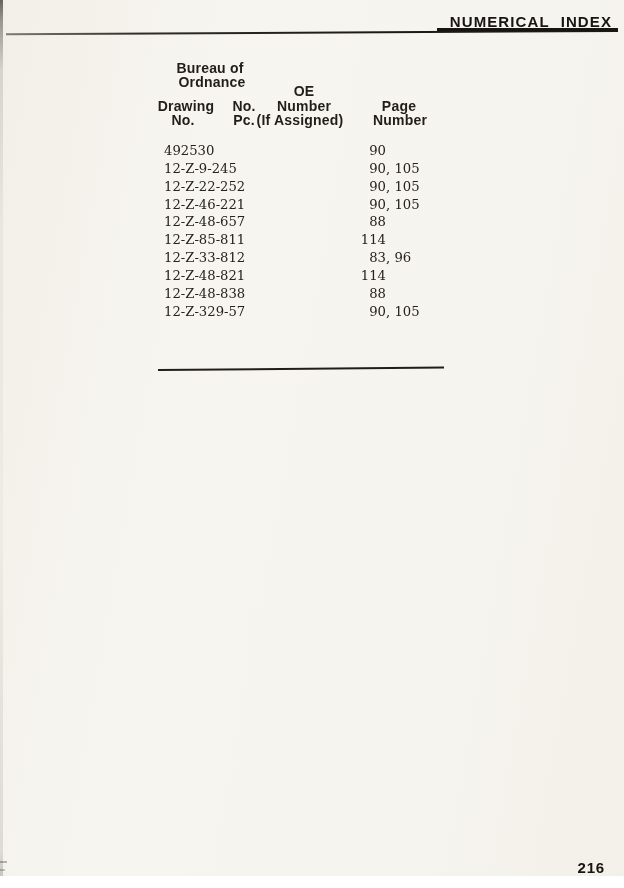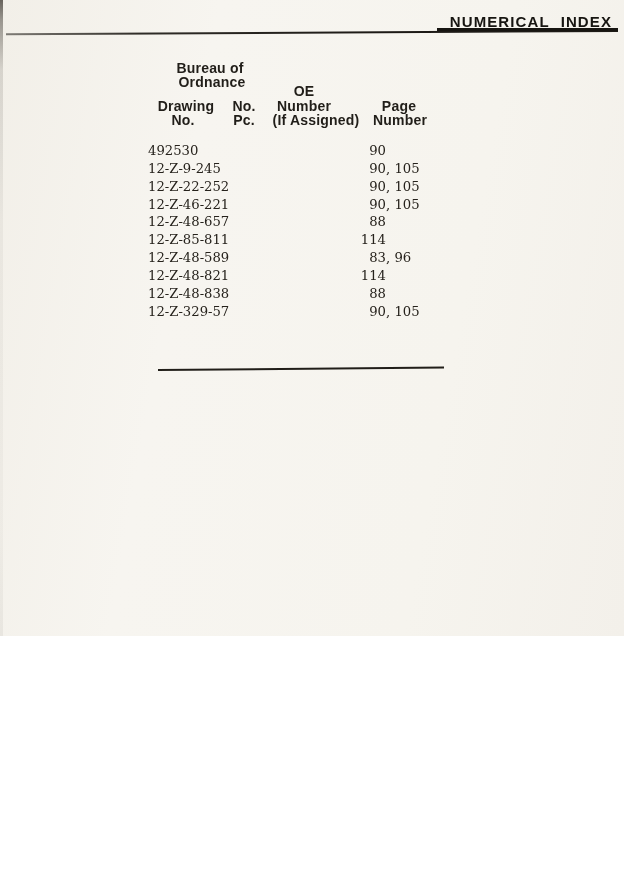--- a/index.html
+++ b/index.html
@@ -1,19 +1,19 @@
 <!DOCTYPE html>
 <html><head>
 <meta charset="utf-8">
 <style>
   html, body { margin: 0; padding: 0; }
   .page {
     position: relative;
     width: 624px;
-    height: 636px;
+    height: 876px;
     background: linear-gradient(100deg, #f2efe8 0%, #f7f5f0 30%, #f6f4ee 70%, #f3f0ea 100%);
     font-family: "DejaVu Serif", serif;
     color: #26221c;
     overflow: hidden;
   }
 
   
   .scan-edge-left {
     position: absolute; left: 0; top: 0; width: 3px; height: 888px;
     background: linear-gradient(to bottom,
@@ -48,21 +48,21 @@
   .col-h {
     position: absolute; transform: translateX(-50%);
     font-family: "Liberation Sans", sans-serif;
     font-weight: 700; font-size: 14px; letter-spacing: 0.2px;
     color: #211e19; white-space: nowrap;
   }
 
   
   .table-rows { position: absolute; left: 0; top: 143px; width: 624px; }
   .trow { position: relative; height: 17.85px; font-size: 13.2px; }
-  .cell-drawing { position: absolute; left: 148px; top: 0; white-space: pre; }
+  .cell-drawing { position: absolute; left: 164px; top: 0; white-space: pre; }
   .cell-pages   { position: absolute; left: 340px; top: 0; white-space: pre; }
   .pg-first { display: inline-block; width: 46px; text-align: right; }
   .pg-rest  { }
 
   .bottom-rule {
     position: absolute; left: 158px; top: 368.5px; width: 286px; height: 2px;
     background: #211e19;
     transform: rotate(-0.5deg); transform-origin: 0 50%;
   }
 
@@ -88,21 +88,21 @@
 
   <div class="col-h" style="left:210px; top:60px;">Bureau of</div>
   <div class="col-h" style="left:212px; top:74px;">Ordnance</div>
   <div class="col-h" style="left:304px; top:83px;">OE</div>
   <div class="col-h" style="left:186px; top:98px;">Drawing</div>
   <div class="col-h" style="left:244px; top:98px;">No.</div>
   <div class="col-h" style="left:304px; top:98px;">Number</div>
   <div class="col-h" style="left:399px; top:98px;">Page</div>
   <div class="col-h" style="left:183px; top:112px;">No.</div>
   <div class="col-h" style="left:244px; top:112px;">Pc.</div>
-  <div class="col-h" style="left:316px; top:112px;">(If Assigned)</div>
+  <div class="col-h" style="left:300px; top:112px;">(If Assigned)</div>
   <div class="col-h" style="left:400px; top:112px;">Number</div>
 
   <div class="table-rows">
     <div class="trow">
       <span class="cell-drawing">492530</span>
       <span class="cell-pages"><span class="pg-first">90</span><span class="pg-rest"></span></span>
     </div>
     <div class="trow">
       <span class="cell-drawing">12-Z-9-245</span>
       <span class="cell-pages"><span class="pg-first">90</span><span class="pg-rest">, 105</span></span>
@@ -117,21 +117,21 @@
     </div>
     <div class="trow">
       <span class="cell-drawing">12-Z-48-657</span>
       <span class="cell-pages"><span class="pg-first">88</span><span class="pg-rest"></span></span>
     </div>
     <div class="trow">
       <span class="cell-drawing">12-Z-85-811</span>
       <span class="cell-pages"><span class="pg-first">114</span><span class="pg-rest"></span></span>
     </div>
     <div class="trow">
-      <span class="cell-drawing">12-Z-48-589</span>
+      <span class="cell-drawing">12-Z-33-812</span>
       <span class="cell-pages"><span class="pg-first">83</span><span class="pg-rest">, 96</span></span>
     </div>
     <div class="trow">
       <span class="cell-drawing">12-Z-48-821</span>
       <span class="cell-pages"><span class="pg-first">114</span><span class="pg-rest"></span></span>
     </div>
     <div class="trow">
       <span class="cell-drawing">12-Z-48-838</span>
       <span class="cell-pages"><span class="pg-first">88</span><span class="pg-rest"></span></span>
     </div>

